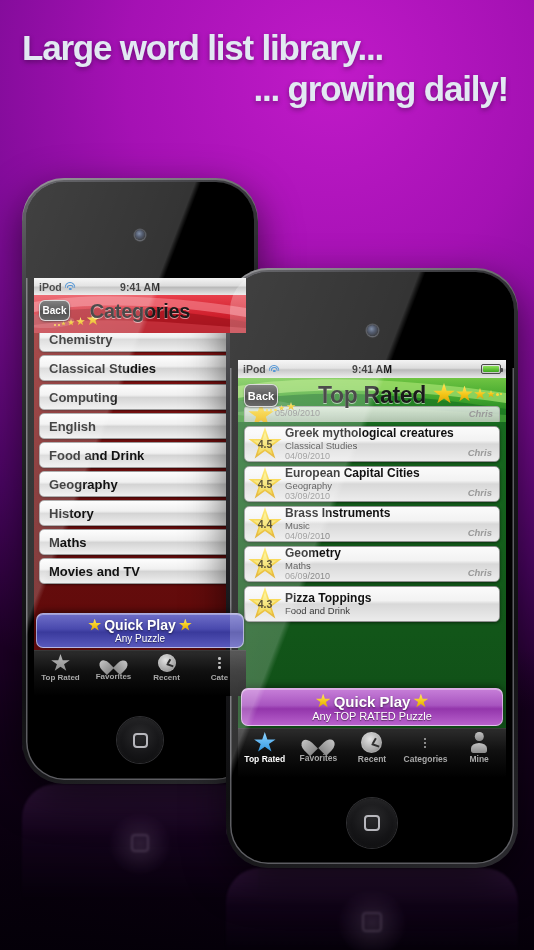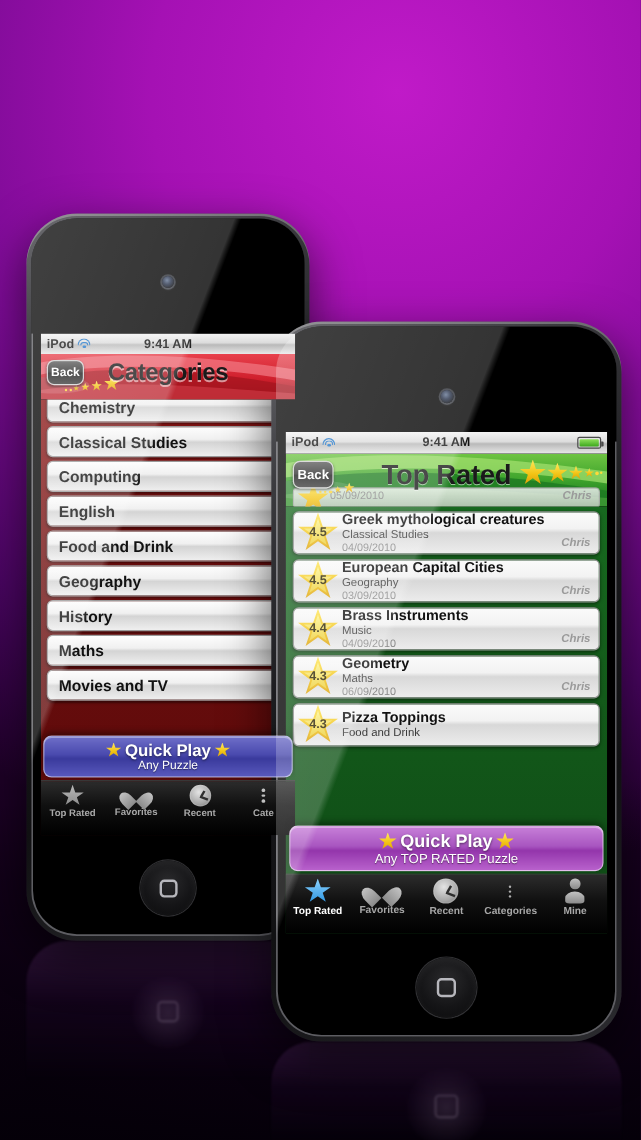--- a/index.html
+++ b/index.html
@@ -227,20 +227,22 @@
   .ico-dots b { width:2.5px; height:2.5px; background:#c0c0c0; border-radius:50%; display:block; }
 </style>
 </head>
 <body>
 
 <div id="bg"></div>
 <div id="bg-left-dark"></div>
 <div id="bg-dark-bottom"></div>
 
 <div class="headline">
+  <div class="l1">Large word list library...</div>
+  <div class="l2">... growing daily!</div>
 </div>
 
 <div class="reflection" style="left:22px; top:784px; width:236px; height:150px;">
   <div class="refl-home" style="top:30px; width:60px; height:60px;"></div>
   <div class="refl-sq" style="top:50px; width:18px; height:18px;"></div>
 </div>
 <div class="reflection" style="left:226px; top:868px; width:292px; height:110px;">
   <div class="refl-home" style="top:22px; width:66px; height:66px;"></div>
   <div class="refl-sq" style="top:44px; width:20px; height:20px;"></div>
 </div>

